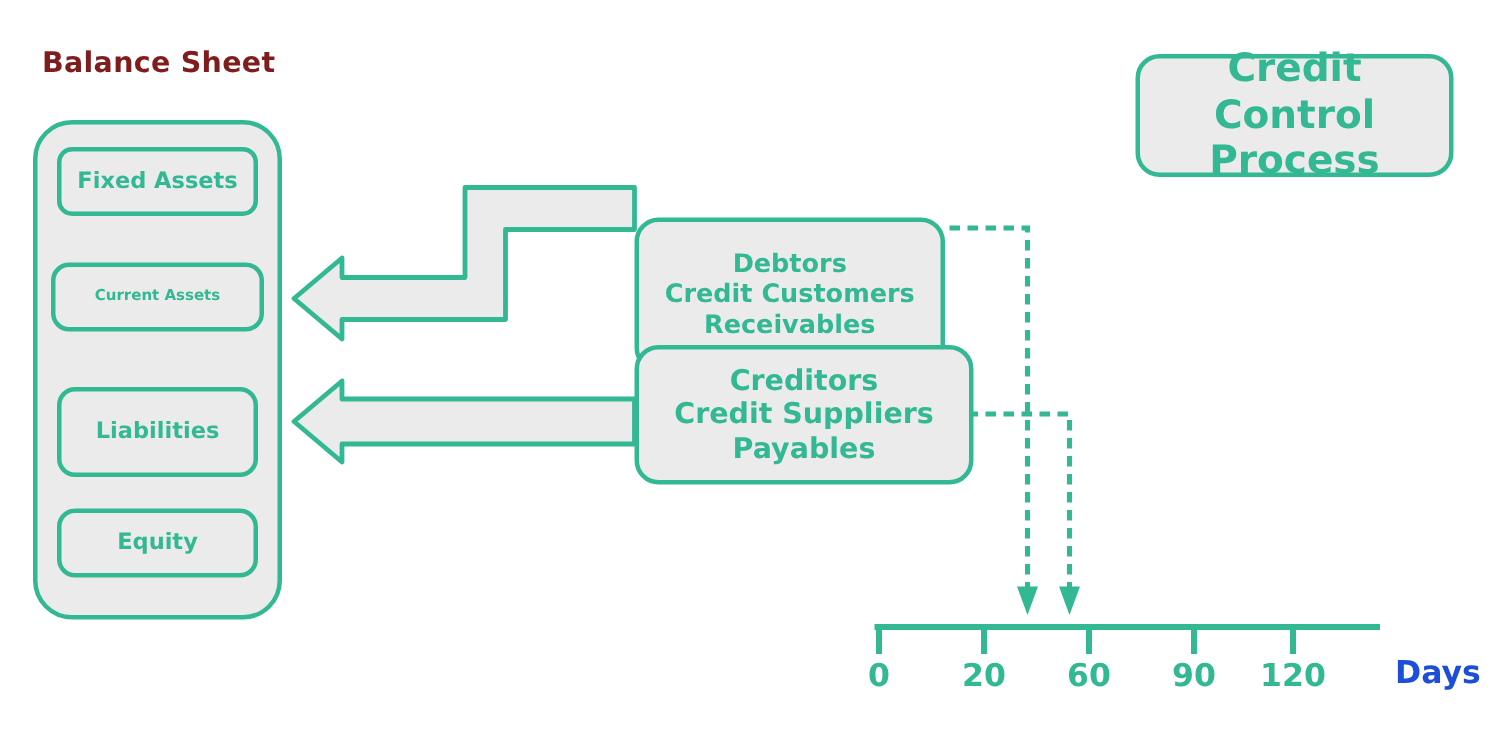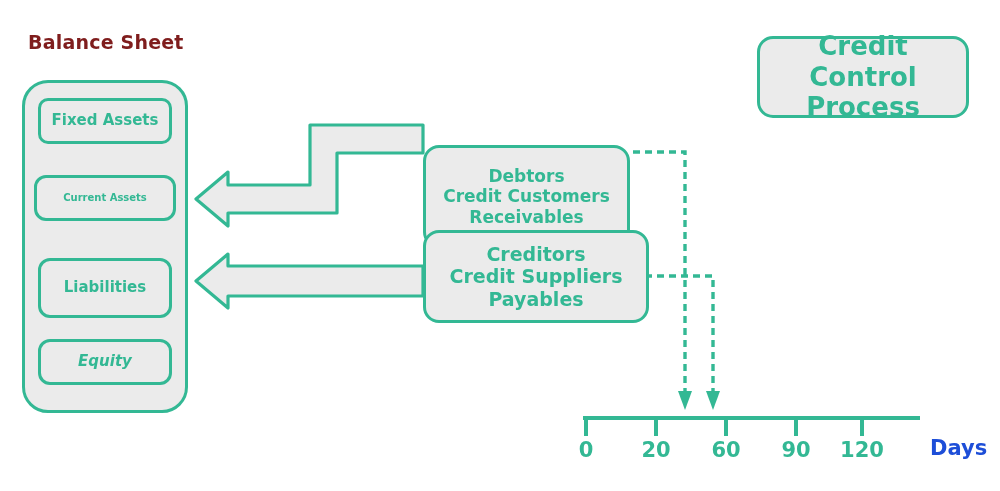--- a/index.html
+++ b/index.html
@@ -30,21 +30,21 @@
   }
   #bs-container{
     position:absolute;left:22px;top:80px;width:166px;height:333px;
     box-sizing:border-box;background:#ebebeb;
     border:3px solid #33b894;border-radius:26px;
   }
   .bs-item{font-size:15px;}
   #bs-item-0{left:38px;top:98px;width:134px;height:46px;border-radius:10px;}
   #bs-item-1{left:34px;top:175px;width:142px;height:46px;border-radius:12px;font-size:10px;}
   #bs-item-2{left:38px;top:258px;width:134px;height:60px;border-radius:12px;}
-  #bs-item-3{left:38px;top:339px;width:134px;height:46px;border-radius:12px;font-style:italic;}
+  #bs-item-3{left:38px;top:339px;width:134px;height:46px;border-radius:12px;}
 
   
   #node-debtors{left:423px;top:100px;width:207px;height:103px;font-size:17px;border-radius:16px;margin-top:45px;}
   #node-creditors{left:423px;top:230px;width:226px;height:93px;font-size:19px;border-radius:16px;}
 
   
   #node-ccp{left:757px;top:36px;width:212px;height:82px;font-size:26px;border-radius:16px;}
 
   
   .tick-label{

